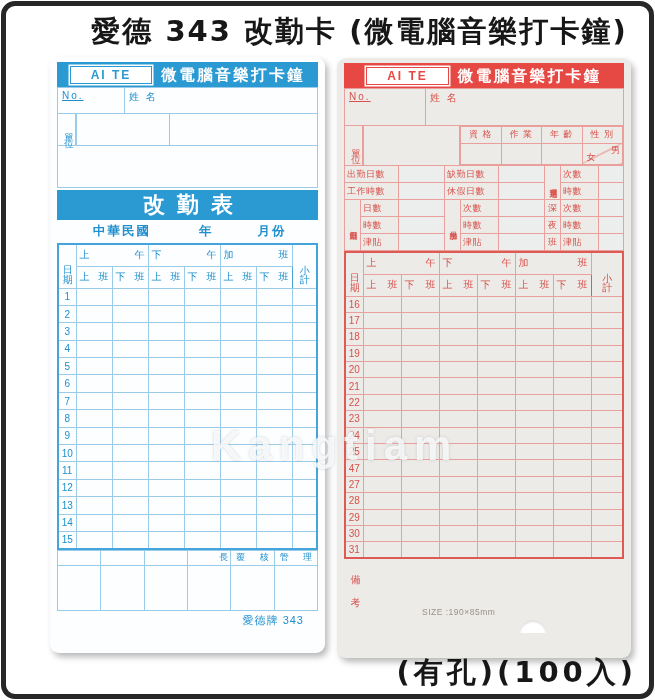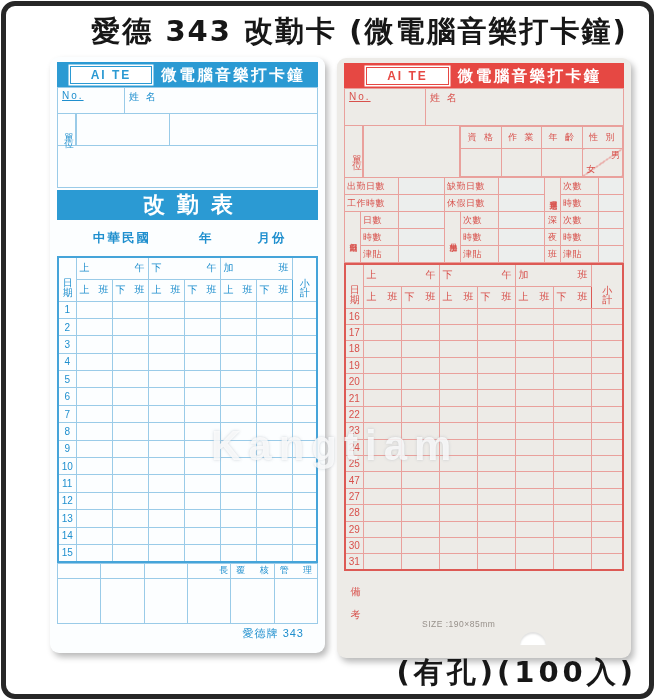--- a/index.html
+++ b/index.html
@@ -38,21 +38,21 @@
   .no-row  { height:27px; }
   .blue .no-cell { width:66px; }
   .unit-row { height:33px; }
   .unit-lbl { width:18px; font-size:9.5px; letter-spacing:5px; padding-top:3px; text-align:center; border-right:1px solid var(--light); }
   .blue .u1 { width:93px; }
   .blue .u2 { flex:1; }
   .blank-row { height:43px; }
 
   .sheet-band { margin-top:2px; height:30px; background:var(--band); color:#fff; display:flex; align-items:center; justify-content:center;
                 font-size:22px; font-weight:bold; letter-spacing:12px; padding-left:13px; }
-  .era { height:36px; display:flex; align-items:center; color:var(--text); font-size:12.5px; font-weight:bold; letter-spacing:2px; padding-left:36px; }
+  .era { height:23px; display:flex; align-items:center; color:var(--text); font-size:12.5px; font-weight:bold; letter-spacing:2px; padding-left:36px; }
   .era span:nth-child(2) { margin-left:48px; }
   .era span:nth-child(3) { margin-left:44px; }
 
   
   .daytable { width:100%; border-collapse:collapse; table-layout:fixed; border:2px solid var(--strong); }
   .daytable th, .daytable td { border:1px solid var(--light); padding:0; font-size:10px; color:var(--text); font-weight:normal; }
   .daytable .gl { border-left:1.8px solid var(--strong); }
   .daytable thead tr { height:22px; }
   .dayh, .toth { font-size:10px; letter-spacing:9px; text-align:center; padding-top:4px; }
   .sp { display:flex; justify-content:space-between; padding:0 3px; }
@@ -64,21 +64,21 @@
   .foot { width:100%; border-collapse:collapse; table-layout:fixed; }
   .foot td { border:1px solid var(--light); font-size:9px; color:var(--text); padding:0 2px; }
   .foot .fl td { height:15px; }
   .foot .fs td { height:45px; }
   .fr-lbl { text-align:right; }
   .brandline { height:18px; text-align:right; padding-right:14px; font-size:11px; color:var(--text); letter-spacing:1px; margin-top:2px; }
 
   
   .no-row2 { height:38px; }
   .red .no-cell { width:80px; }
-  .profile { display:flex; margin-top:-1px; border:1px solid var(--light); height:53px; color:var(--text);font-family:Liberation Mono, monospace; }
+  .profile { display:flex; margin-top:-1px; border:1px solid var(--light); height:41px; color:var(--text); }
   .prof-left { display:flex; width:115px; border-right:1px solid var(--light); }
   .prof-left .cell { flex:1; }
   .prof-right { flex:1; border-collapse:collapse; table-layout:fixed; }
   .prof-right th { border:1px solid var(--light); font-size:9px; font-weight:normal; height:14px; color:var(--text); letter-spacing:1px; }
   .prof-right td { border:1px solid var(--light); height:20px; position:relative; }
   .mf { background:linear-gradient(to bottom right, transparent calc(50% - 0.6px), var(--light) calc(50% - 0.6px), var(--light) calc(50% + 0.6px), transparent calc(50% + 0.6px)); }
   .mf .m { position:absolute; top:0; right:2px; font-size:9px; color:var(--text); }
   .mf .f { position:absolute; bottom:0; left:4px; font-size:9px; color:var(--text); }
 
   .stats { width:100%; border-collapse:collapse; table-layout:fixed; border:1.5px solid var(--strong); margin-top:-1px; }

